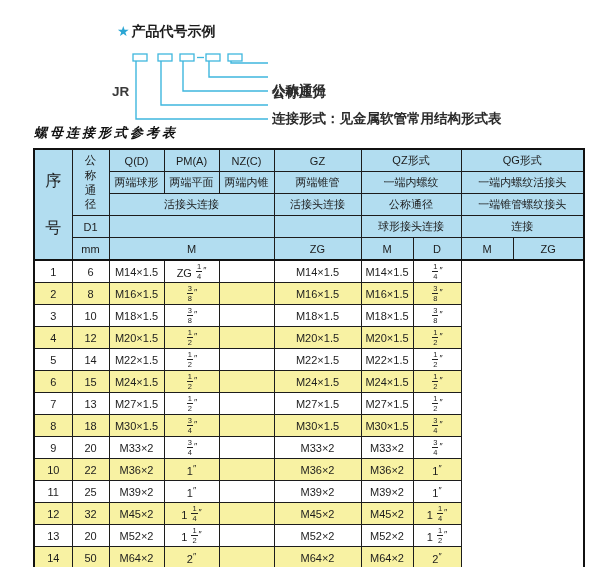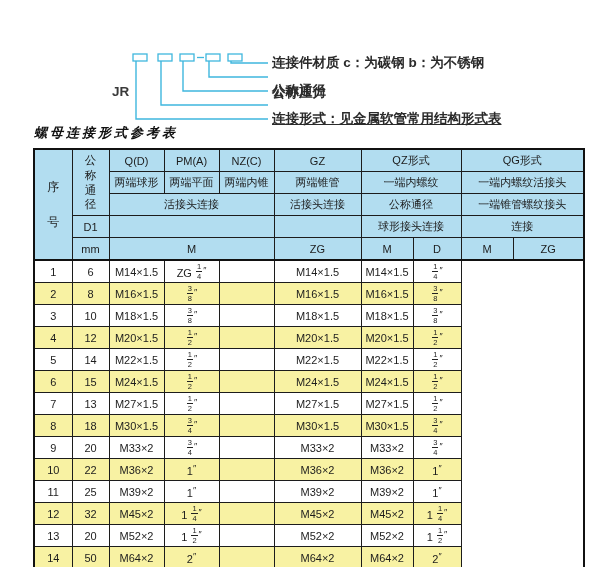--- a/index.html
+++ b/index.html
@@ -26,21 +26,21 @@
     font-size:11px;border:2px solid #111;
   }
   .ref-table th,.ref-table td{
     border:1px solid #1c1c1c;text-align:center;vertical-align:middle;
     padding:0;overflow:hidden;
   }
   .ref-table thead th{background:var(--header-bg,#b2ddf0);font-weight:normal;height:21px;font-size:11px;}
   .ref-table thead{border-bottom:2px solid #111;}
   .ref-table tbody td{height:21px;background:var(--row-bg,#fff);font-size:11px;}
   .ref-table tbody tr:nth-child(even) td{background:var(--row-alt-bg,#f8f2a3);}
-  .v2{display:inline-block;width:1.05em;word-break:break-all;line-height:2.9;font-size:12px;}
+  .v2{display:inline-block;width:1.05em;word-break:break-all;line-height:2.9;font-size:16px;}
   .v4{display:inline-block;width:1.05em;word-break:break-all;line-height:1.3;font-size:11.5px;}
   .frac{display:inline-block;vertical-align:-3px;text-align:center;font-size:7.5px;line-height:1;margin:0 1px;}
   .frac .fnum{display:block;border-bottom:1px solid #222;padding:0 1px 1px;}
   .frac .fden{display:block;padding-top:1px;}
   .inch{font-size:9px;vertical-align:4px;}
 </style>
 </head>
 <body>
 
 <div class="canvas">
@@ -56,26 +56,28 @@
     </g>
     <g stroke="#3fb7de" stroke-width="1.4" fill="none">
       <polyline points="231,61 231,63 268,63"></polyline>
       <polyline points="209,61 209,77 268,77"></polyline>
       <polyline points="183,61 183,91 268,91"></polyline>
       <polyline points="161,61 161,105 268,105"></polyline>
       <polyline points="136,61 136,119 268,119"></polyline>
     </g>
   </svg>
 
+  <div class="star-line">
+    <span class="star">★</span><span>产品代号示例</span>
+  </div>
   <div class="code-prefix">JR</div>
 
-  <div class="code-label" style="top:56px;">连接件材质  c：为碳钢  b：为不锈钢</div>
   <div class="code-label" style="top:84px;">公称通径</div>
   <div class="code-label" style="top:86px;">公称压力</div>
-  <div class="code-label" style="top:112px;text-decoration:underline;">连接形式：见金属软管常用结构形式表</div>
+  <div class="code-label" style="top:112px;">连接形式：见金属软管常用结构形式表</div>
 
   <div class="table-title">螺母连接形式参考表</div>
 
   <table class="ref-table">
     <colgroup>
       <col style="width:38px">
         <col style="width:37px">
         <col style="width:55px">
         <col style="width:55px">
       <col style="width:55px">

